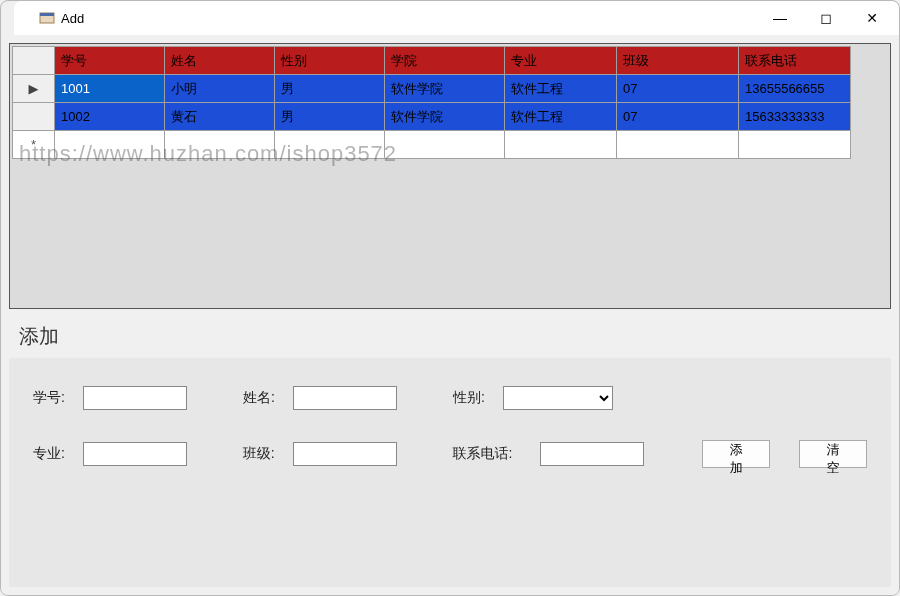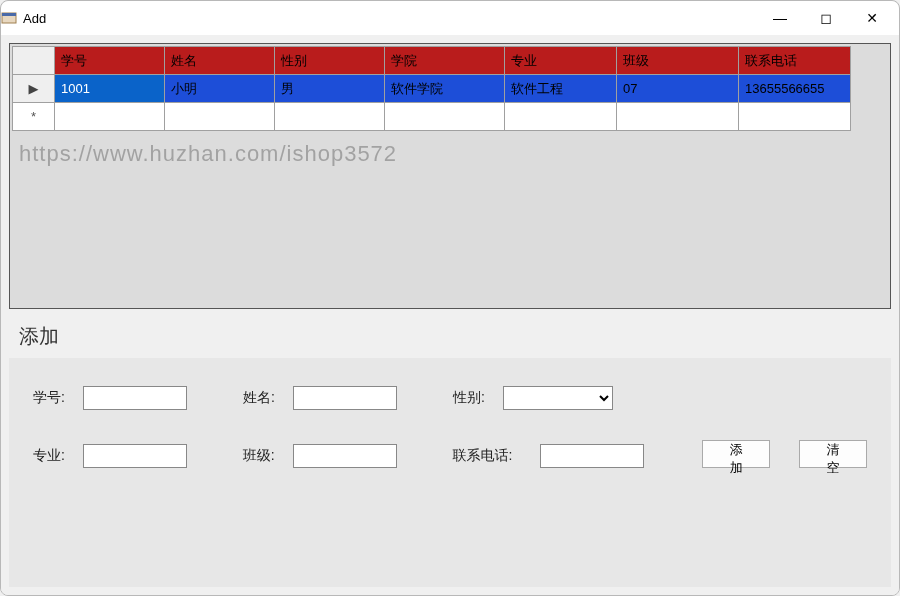--- a/index.html
+++ b/index.html
@@ -11,23 +11,24 @@
       border: 1px solid #b8b8b8;
       border-radius: 8px;
       overflow: hidden;
       display: flex; flex-direction: column;
       position: relative;
     }
     .titlebar {
       height: 34px;
       background: #ffffff;
       display: flex; align-items: center;
-      padding: 0 4px 0 0;
+      padding: 0 4px 0 25px;
       border-top-left-radius: 8px;
       border-top-right-radius: 8px;
+      margin-left: 13px;
     }
     .titlebar .app-icon {
       width: 16px; height: 16px;
       margin-right: 6px;
       display: flex; align-items: center; justify-content: center;
     }
     .titlebar .title { font-size: 13px; color: #000; }
     .titlebar .spacer { flex: 1; }
     .win-btn {
       width: 46px; height: 30px;
@@ -88,21 +89,21 @@
       margin: 14px 0 8px 10px;
       font-family: "SimSun","Microsoft YaHei",serif;
     }
     .form-panel {
       background: #e7e7e7;
       padding: 28px 24px 30px 24px;
       flex: 1;
     }
     .form-row {
       display: flex;
-      align-items: flex-end;
+      align-items: center;
       gap: 0;
       margin-bottom: 30px;
     }
     .fld { display: flex; align-items: center; }
     .fld label { font-size: 14px; color: #222; }
     input.txt, select.combo {
       height: 24px;
       border: 1px solid #888;
       background: #fff;
       padding: 0 4px;
@@ -166,20 +167,30 @@
         <tr>
           <td class="rowhdr">▶</td>
           <td class="sel">1001</td>
           <td>小明</td>
           <td>男</td>
           <td>软件学院</td>
           <td>软件工程</td>
           <td>07</td>
           <td>13655566655</td>
         </tr>
+        <tr>
+          <td class="rowhdr"></td>
+          <td>1002</td>
+          <td>黄石</td>
+          <td>男</td>
+          <td>软件学院</td>
+          <td>软件工程</td>
+          <td>07</td>
+          <td>15633333333</td>
+        </tr>
         <tr class="newrow">
           <td class="rowhdr">*</td>
           <td></td>
           <td></td>
           <td></td>
           <td></td>
           <td></td>
           <td></td>
           <td></td>
         </tr>

